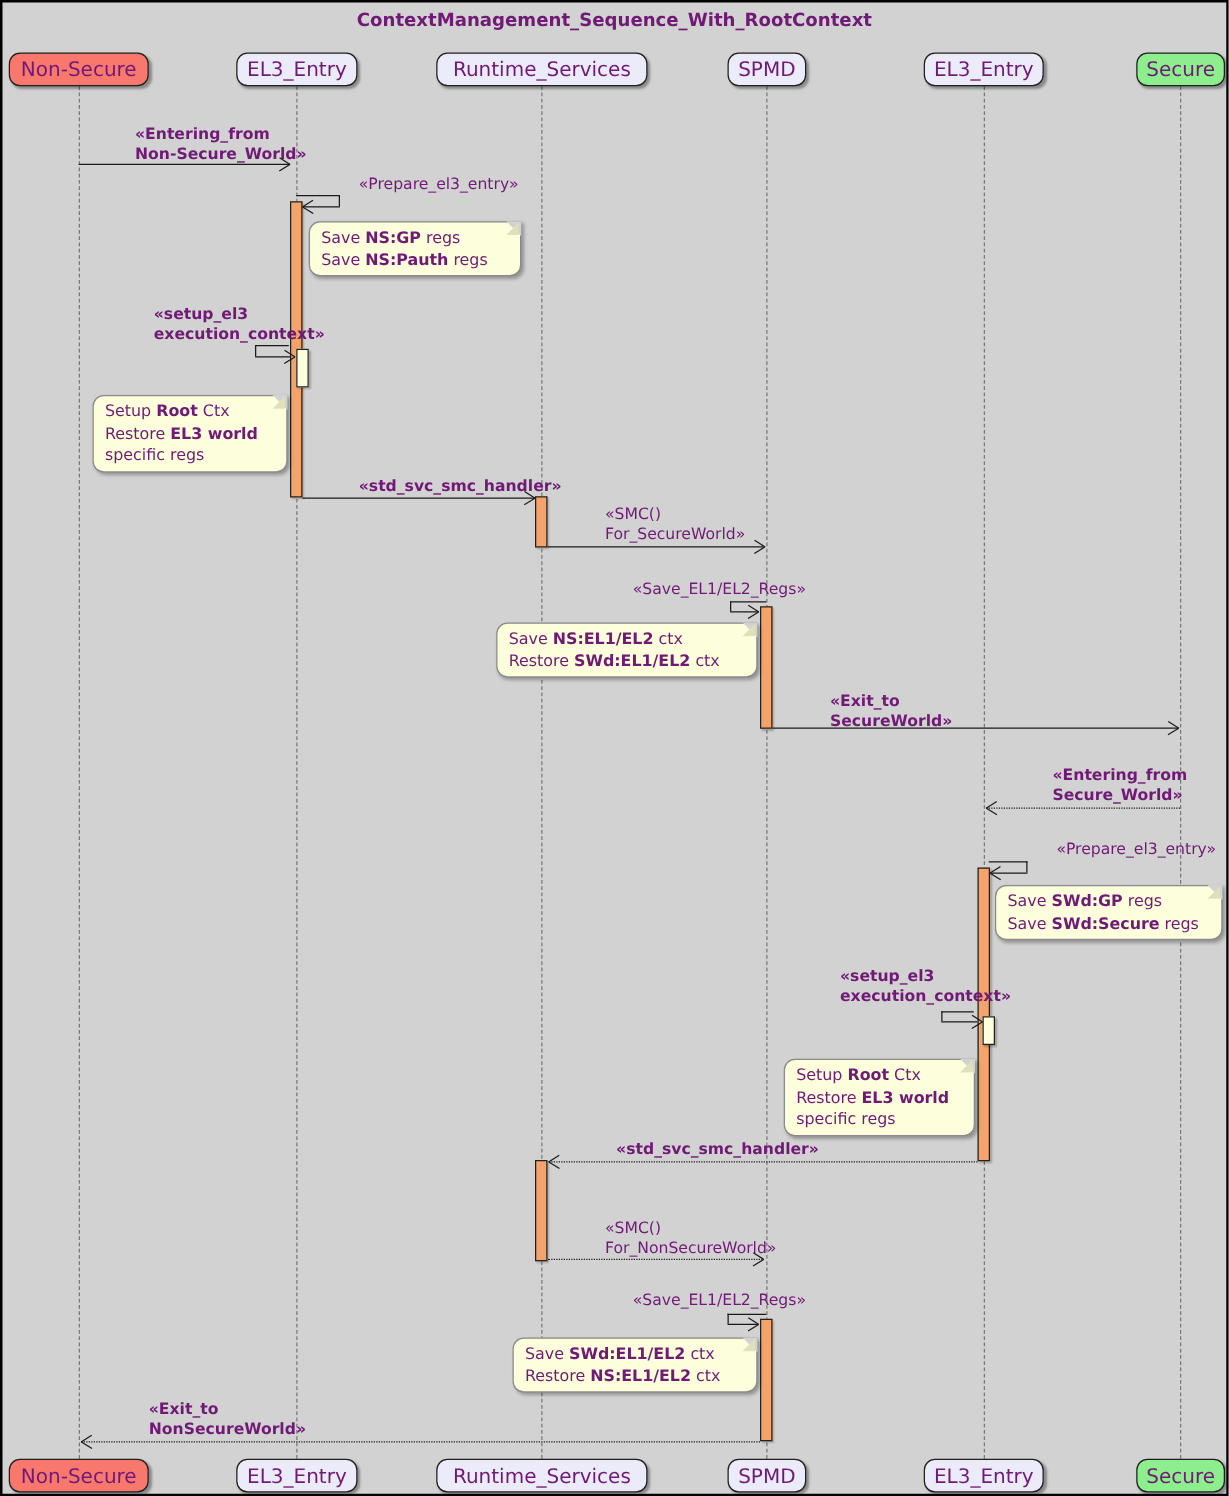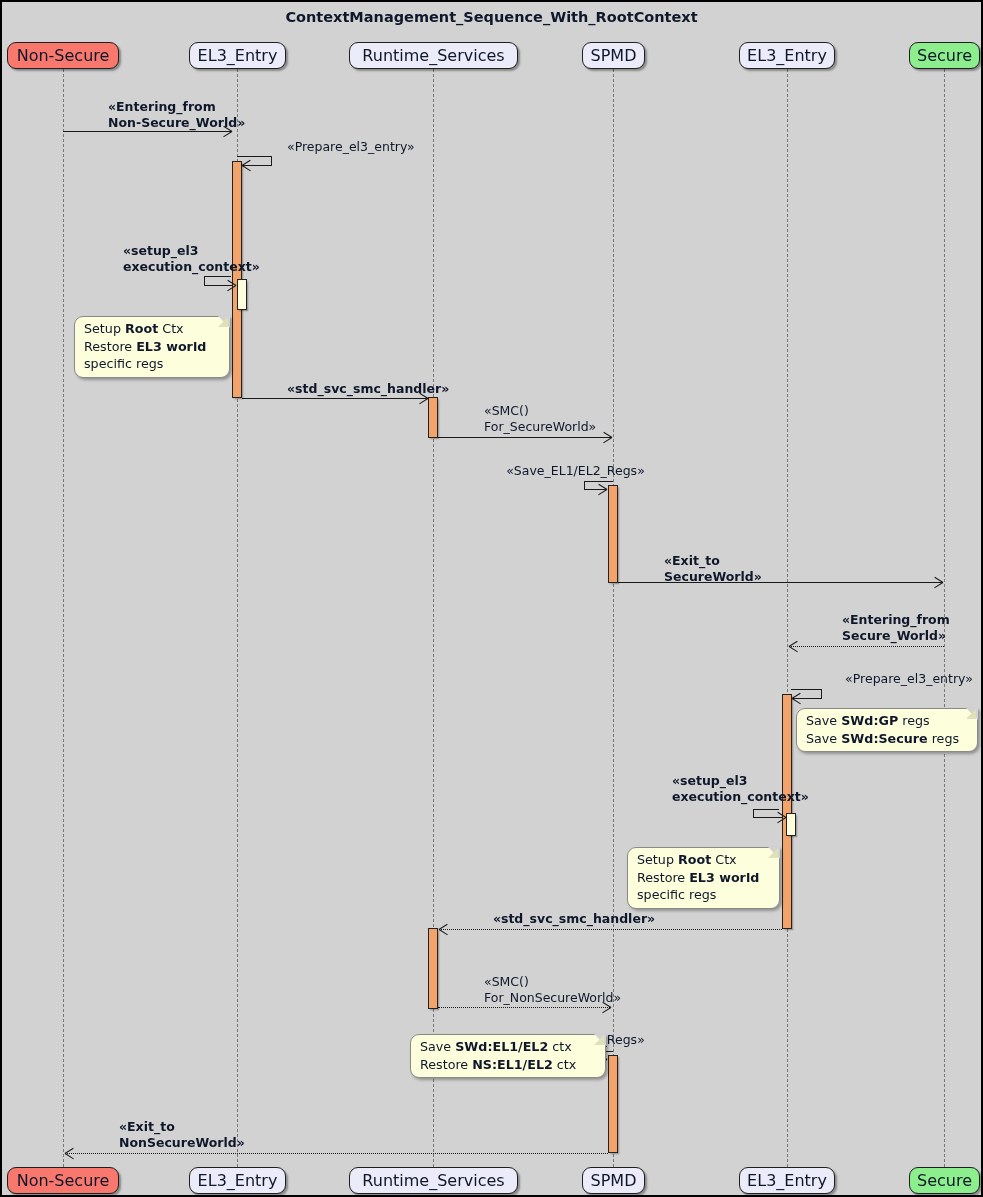--- a/index.html
+++ b/index.html
@@ -1,19 +1,19 @@
 <!DOCTYPE html>
 <html style="--background: #d2d2d2; --participant-fill: #ebebfa; --non-secure-fill: #f8786e; --secure-fill: #8cee8c; --activation-fill: #f4a46a; --nested-activation-fill: #feffdc; --note-fill: #fdffdc; --line-color: #1a1a1a; --lifeline-color: #777777;"><head>
 <meta charset="utf-8">
 <style>
   html,body{margin:0;padding:0;background:#fff;}
   .diagram{
     position:relative;width:983px;height:1197px;box-sizing:border-box;
     background:var(--background,#d2d2d2);border:2px solid #000;overflow:hidden;
-    font-family:"DejaVu Sans","Liberation Sans",sans-serif;color:#0f172a;
+    font-family:"DejaVu Sans","Liberation Sans",sans-serif;color:#701a75;
   }
   .title{position:absolute;left:0;top:7px;width:100%;text-align:center;
     font-size:14.5px;font-weight:bold;letter-spacing:0;}
   .participant{position:absolute;height:27px;box-sizing:border-box;
     display:flex;align-items:center;justify-content:center;
     background:var(--participant-fill,#ebebfa);border:1.6px solid #1f1f1f;border-radius:9px;
     font-size:16px;font-weight:normal;white-space:nowrap;z-index:6;
     box-shadow:2px 2px 2px rgba(0,0,0,0.35);}
   .participant.nonsecure{background:var(--non-secure-fill,#f8786e);}
   .participant.secure{background:var(--secure-fill,#8cee8c);}
@@ -79,20 +79,21 @@
   <div class="msg b" style="left:64px;top:97px">«Entering_from<br>Non-Secure_World»</div>
   <div class="line-h" style="left:61px;top:129px;width:169px"></div>
   <span class="head r" style="left:219px;top:124px"></span>
 
   <div class="msg" style="left:243px;top:137px">«Prepare_el3_entry»</div>
   <div class="line-h" style="left:235px;top:154px;width:35px"></div>
   <div class="line-v" style="left:269px;top:154px;height:9px"></div>
   <div class="line-h" style="left:241px;top:163px;width:29px"></div>
   <span class="head l" style="left:240px;top:158px"></span>
 
+  <div class="note" style="left:245px;top:175px;width:170px">Save <b>NS:GP</b> regs<br>Save <b>NS:Pauth</b> regs</div>
 
   <div class="msg b" style="left:79px;top:241px">«setup_el3<br>execution_context»</div>
   <div class="line-h" style="left:202px;top:274px;width:27px"></div>
   <div class="line-v" style="left:202px;top:274px;height:9px"></div>
   <div class="line-h" style="left:202px;top:283px;width:31px"></div>
   <span class="head r" style="left:223px;top:278px"></span>
 
   <div class="note" style="left:72px;top:314px;width:156px">Setup <b>Root</b> Ctx<br>Restore <b>EL3 world</b><br>specific regs</div>
 
   <div class="msg b" style="left:243px;top:379px">«std_svc_smc_handler»</div>
@@ -102,20 +103,21 @@
   <div class="msg" style="left:440px;top:401px">«SMC()<br>For_SecureWorld»</div>
   <div class="line-h" style="left:436px;top:435px;width:173px"></div>
   <span class="head r" style="left:599px;top:430px"></span>
 
   <div class="msg ra" style="left:458px;top:461px;width:147px">«Save_EL1/EL2_Regs»</div>
   <div class="line-h" style="left:582px;top:479px;width:29px"></div>
   <div class="line-v" style="left:582px;top:479px;height:8px"></div>
   <div class="line-h" style="left:582px;top:487px;width:22px"></div>
   <span class="head r" style="left:594px;top:482px"></span>
 
+  <div class="note" style="left:395px;top:496px;width:209px">Save <b>NS:EL1/EL2</b> ctx<br>Restore <b>SWd:EL1/EL2</b> ctx</div>
 
   <div class="msg b" style="left:620px;top:551px">«Exit_to<br>SecureWorld»</div>
   <div class="line-h" style="left:616px;top:580px;width:325px"></div>
   <span class="head r" style="left:930px;top:575px"></span>
 
   <div class="msg b" style="left:798px;top:610px">«Entering_from<br>Secure_World»</div>
   <div class="line-h dotted" style="left:787px;top:644px;width:155px"></div>
   <span class="head l" style="left:787px;top:639px"></span>
 
   <div class="msg ra" style="left:790px;top:669px;width:150px">«Prepare_el3_entry»</div>
@@ -141,21 +143,21 @@
   <div class="msg" style="left:440px;top:972px">«SMC()<br>For_NonSecureWorld»</div>
   <div class="line-h dotted" style="left:436px;top:1005px;width:172px"></div>
   <span class="head r" style="left:598px;top:1000px"></span>
 
   <div class="msg ra" style="left:458px;top:1030px;width:147px">«Save_EL1/EL2_Regs»</div>
   <div class="line-h" style="left:580px;top:1049px;width:31px"></div>
   <div class="line-v" style="left:580px;top:1049px;height:8px"></div>
   <div class="line-h" style="left:580px;top:1057px;width:24px"></div>
   <span class="head r" style="left:594px;top:1052px"></span>
 
-  <div class="note" style="left:408px;top:1032px;width:196px">Save <b>SWd:EL1/EL2</b> ctx<br>Restore <b>NS:EL1/EL2</b> ctx</div>
+  <div class="note" style="left:408px;top:1068px;width:196px">Save <b>SWd:EL1/EL2</b> ctx<br>Restore <b>NS:EL1/EL2</b> ctx</div>
 
   <div class="msg b" style="left:75px;top:1117px">«Exit_to<br>NonSecureWorld»</div>
   <div class="line-h dotted" style="left:63px;top:1151px;width:543px"></div>
   <span class="head l" style="left:63px;top:1146px"></span>
 
   <div class="participant nonsecure" style="left:5px;top:1165px;width:112px">Non-Secure</div>
   <div class="participant" style="left:187px;top:1165px;width:97px">EL3_Entry</div>
   <div class="participant" style="left:347px;top:1165px;width:169px">Runtime_Services</div>
   <div class="participant" style="left:580px;top:1165px;width:63px">SPMD</div>
   <div class="participant" style="left:737px;top:1165px;width:96px">EL3_Entry</div>

